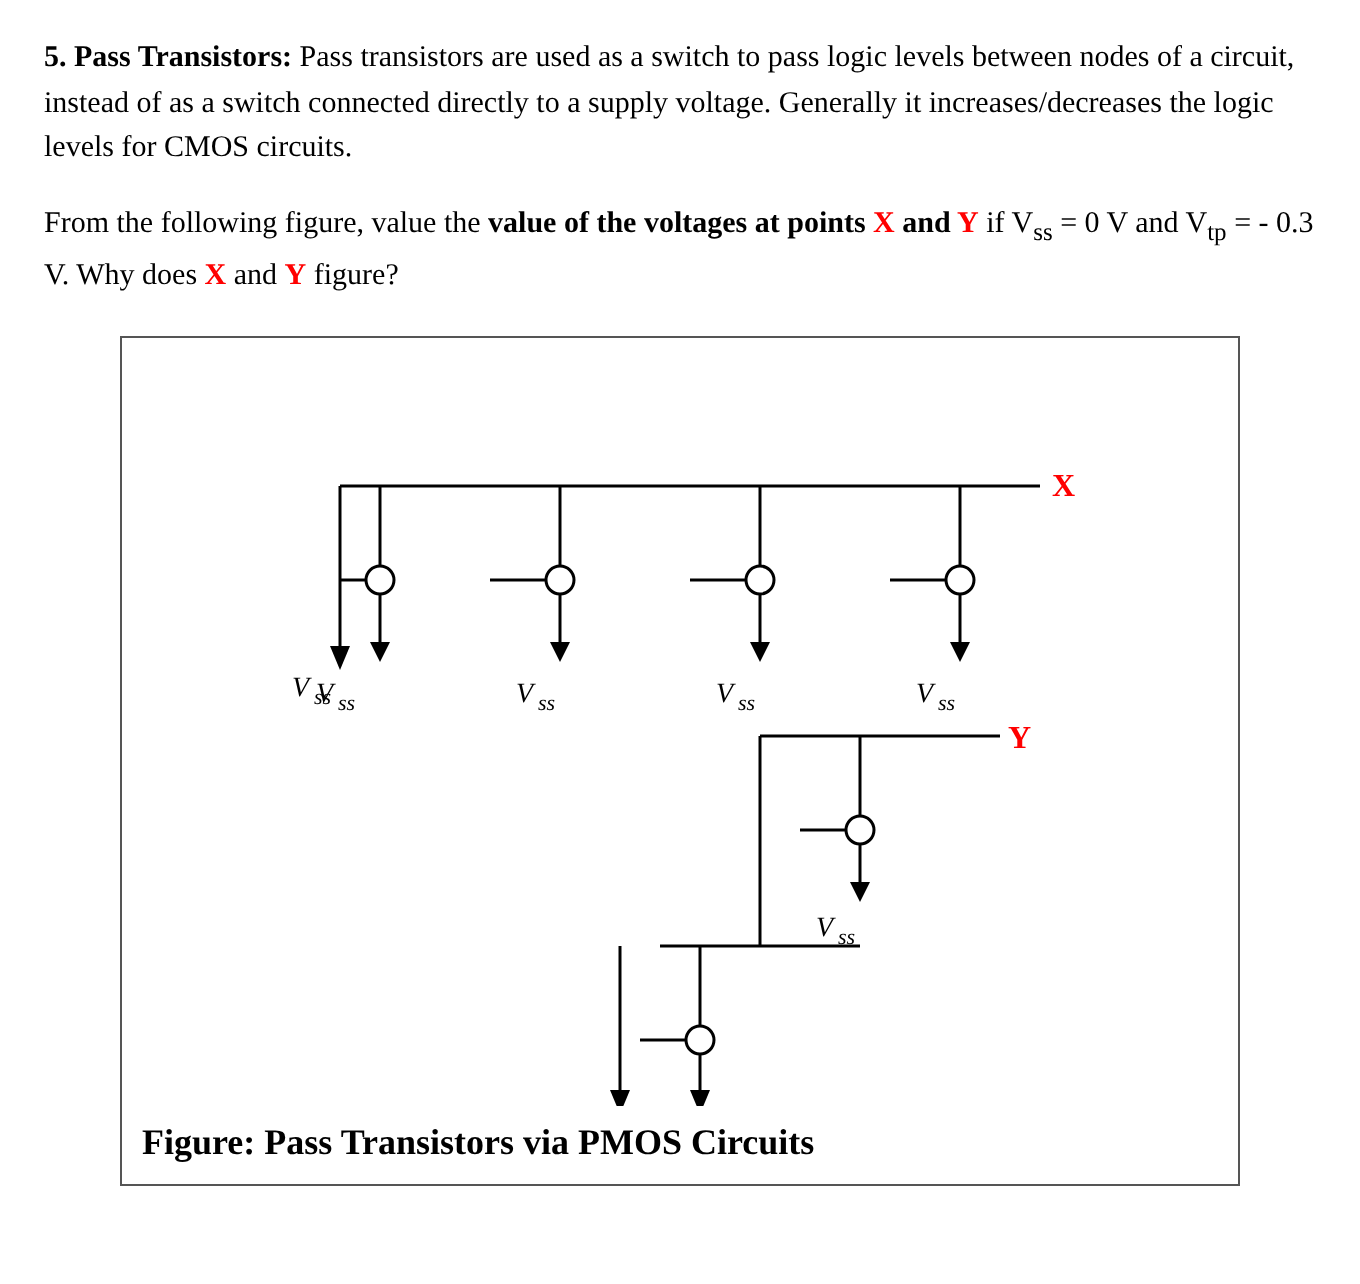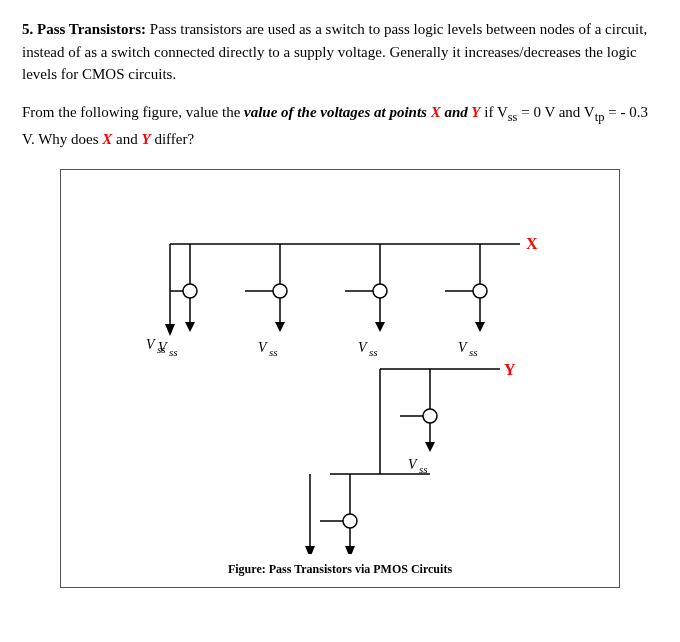--- a/index.html
+++ b/index.html
@@ -16,53 +16,52 @@
       font-weight: bold;
     }
     .text-block {
       line-height: 1.5;
       margin-bottom: 14px;
     }
     .question-block {
       margin-bottom: 18px;
       line-height: 1.6;
     }
-    .bold { font-weight: bold; font-style: italic; }
+    .bold { font-weight: bold; }
     .colored-x { color: red; font-weight: bold; }
     .colored-y { color: red; font-weight: bold; }
     .figure-container {
       border: 1.5px solid #555;
       padding: 14px 10px 10px 10px;
       margin: 0 auto;
       width: 560px;
       position: relative;
       background: #fff;
     }
     .circuit-svg {
       display: block;
       margin: 0 auto;
     }
     .fig-caption {
-      text-align: center;
       font-weight: bold;
       margin-top: 8px;
-      font-size: 12px;
+      font-size: 18px;
     }
   </style>
 </head>
 <body>
 
 <div class="text-block">
   <span class="section-title">5.</span>
   <span class="section-title"> Pass Transistors: </span>
   <span>Pass transistors are used as a switch to pass logic levels between nodes of a circuit, instead of as a switch connected directly to a supply voltage. Generally it increases/decreases the logic levels for CMOS circuits.</span>
 </div>
 
 <div class="question-block">
-  <span>From the following figure, value the </span><span class="bold">value of the voltages at points <span class="colored-x">X</span> <span>and</span> <span class="colored-y">Y</span></span><span> if V<sub>ss</sub> = 0 V and V<sub>tp</sub> = - 0.3 V. Why does </span><span class="colored-x bold">X</span><span> and </span><span class="colored-y bold">Y</span><span> differ?</span>
+  <span>From the following figure, value the </span><span class="bold">value of the voltages at points <span class="colored-x">X</span> <span>and</span> <span class="colored-y">Y</span></span><span> if V<sub>ss</sub> = 0 V and V<sub>tp</sub> = - 0.3 V. Why does </span><span class="colored-x bold">X</span><span> and </span><span class="colored-y bold">Y</span><span> figure?</span>
 </div>
 
 <div class="figure-container">
   <svg class="circuit-svg" width="500" height="370" viewBox="0 0 500 370">
 
     <line x1="80" y1="60" x2="430" y2="60" stroke="black" stroke-width="1.5"></line>
 
     <text x="436" y="65" font-family="Times New Roman" font-size="16" fill="red" font-weight="bold">X</text>
 
     <line x1="100" y1="60" x2="100" y2="100" stroke="black" stroke-width="1.5"></line>

